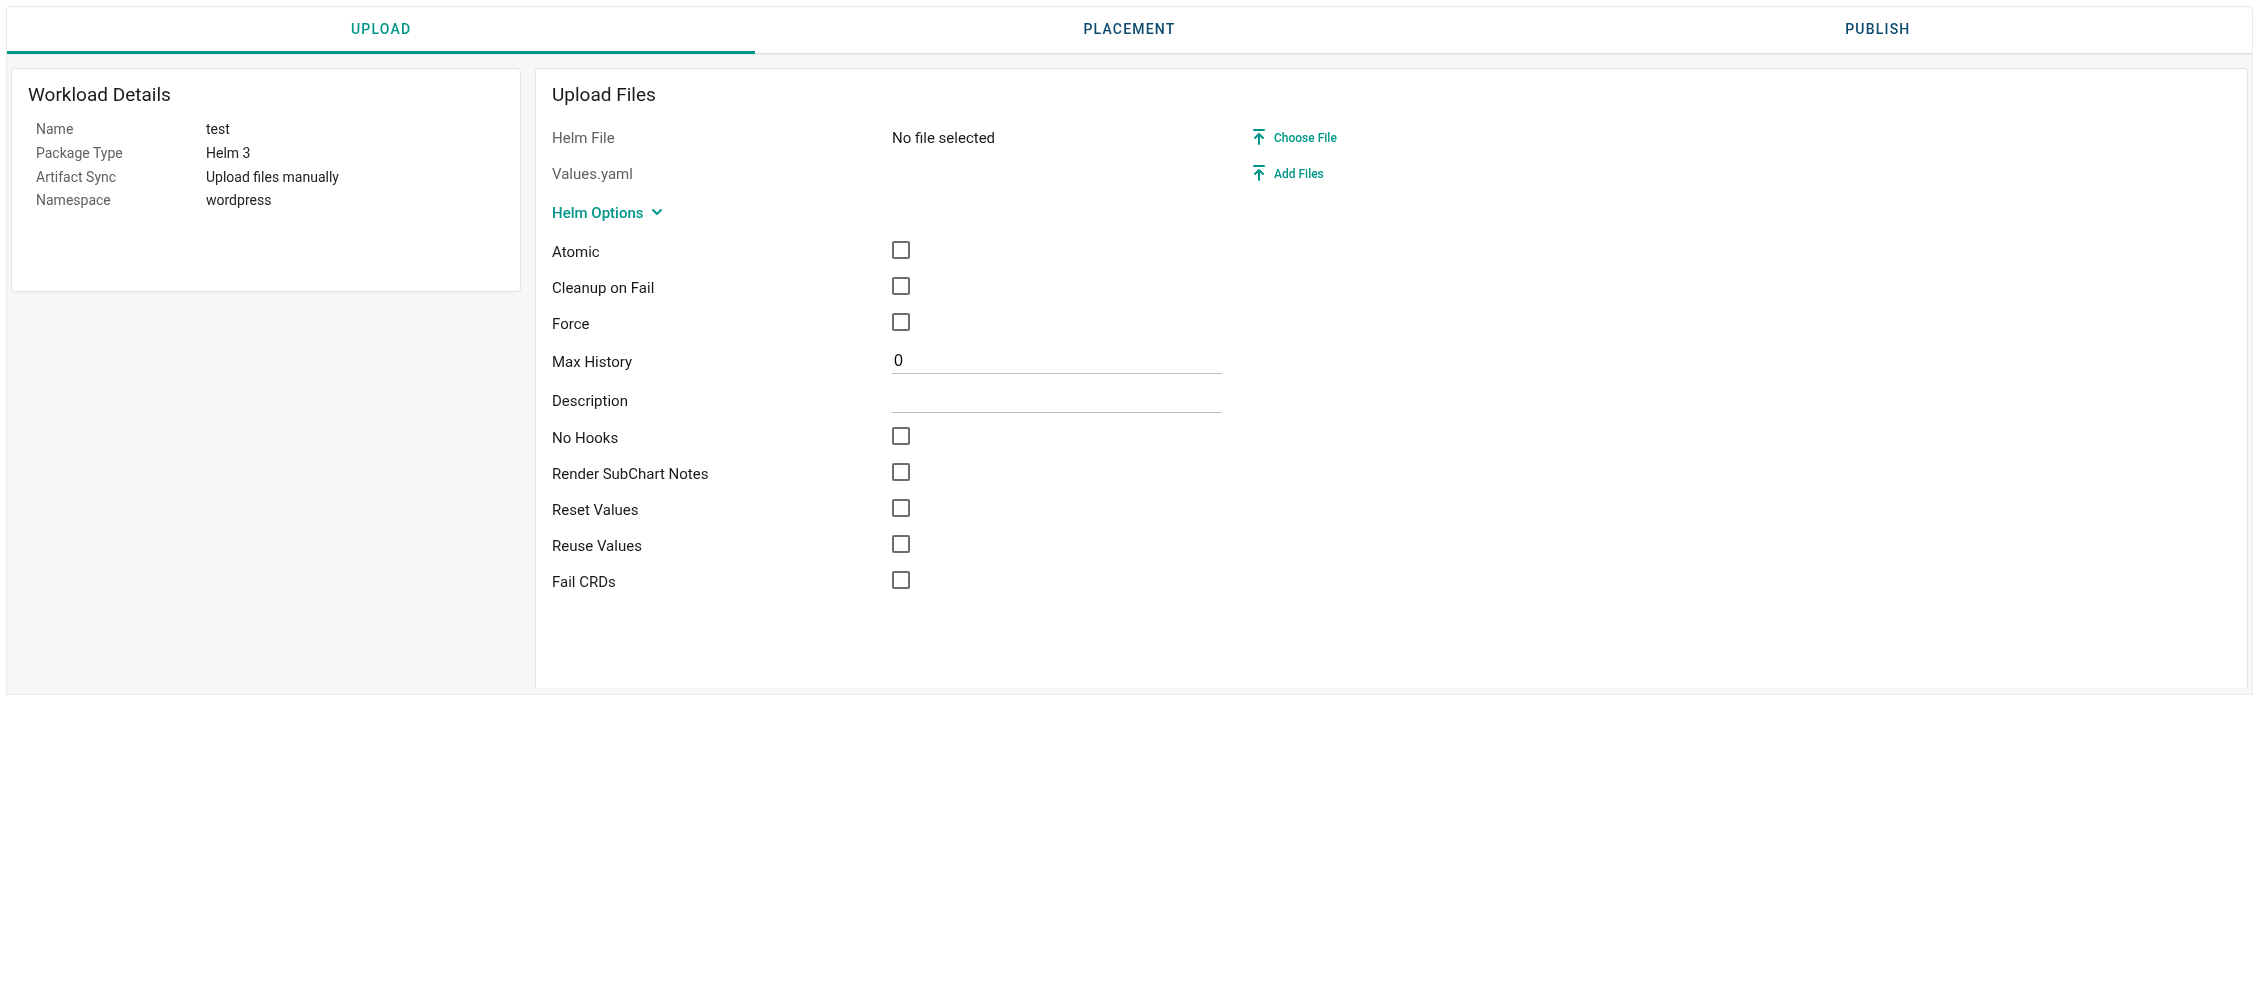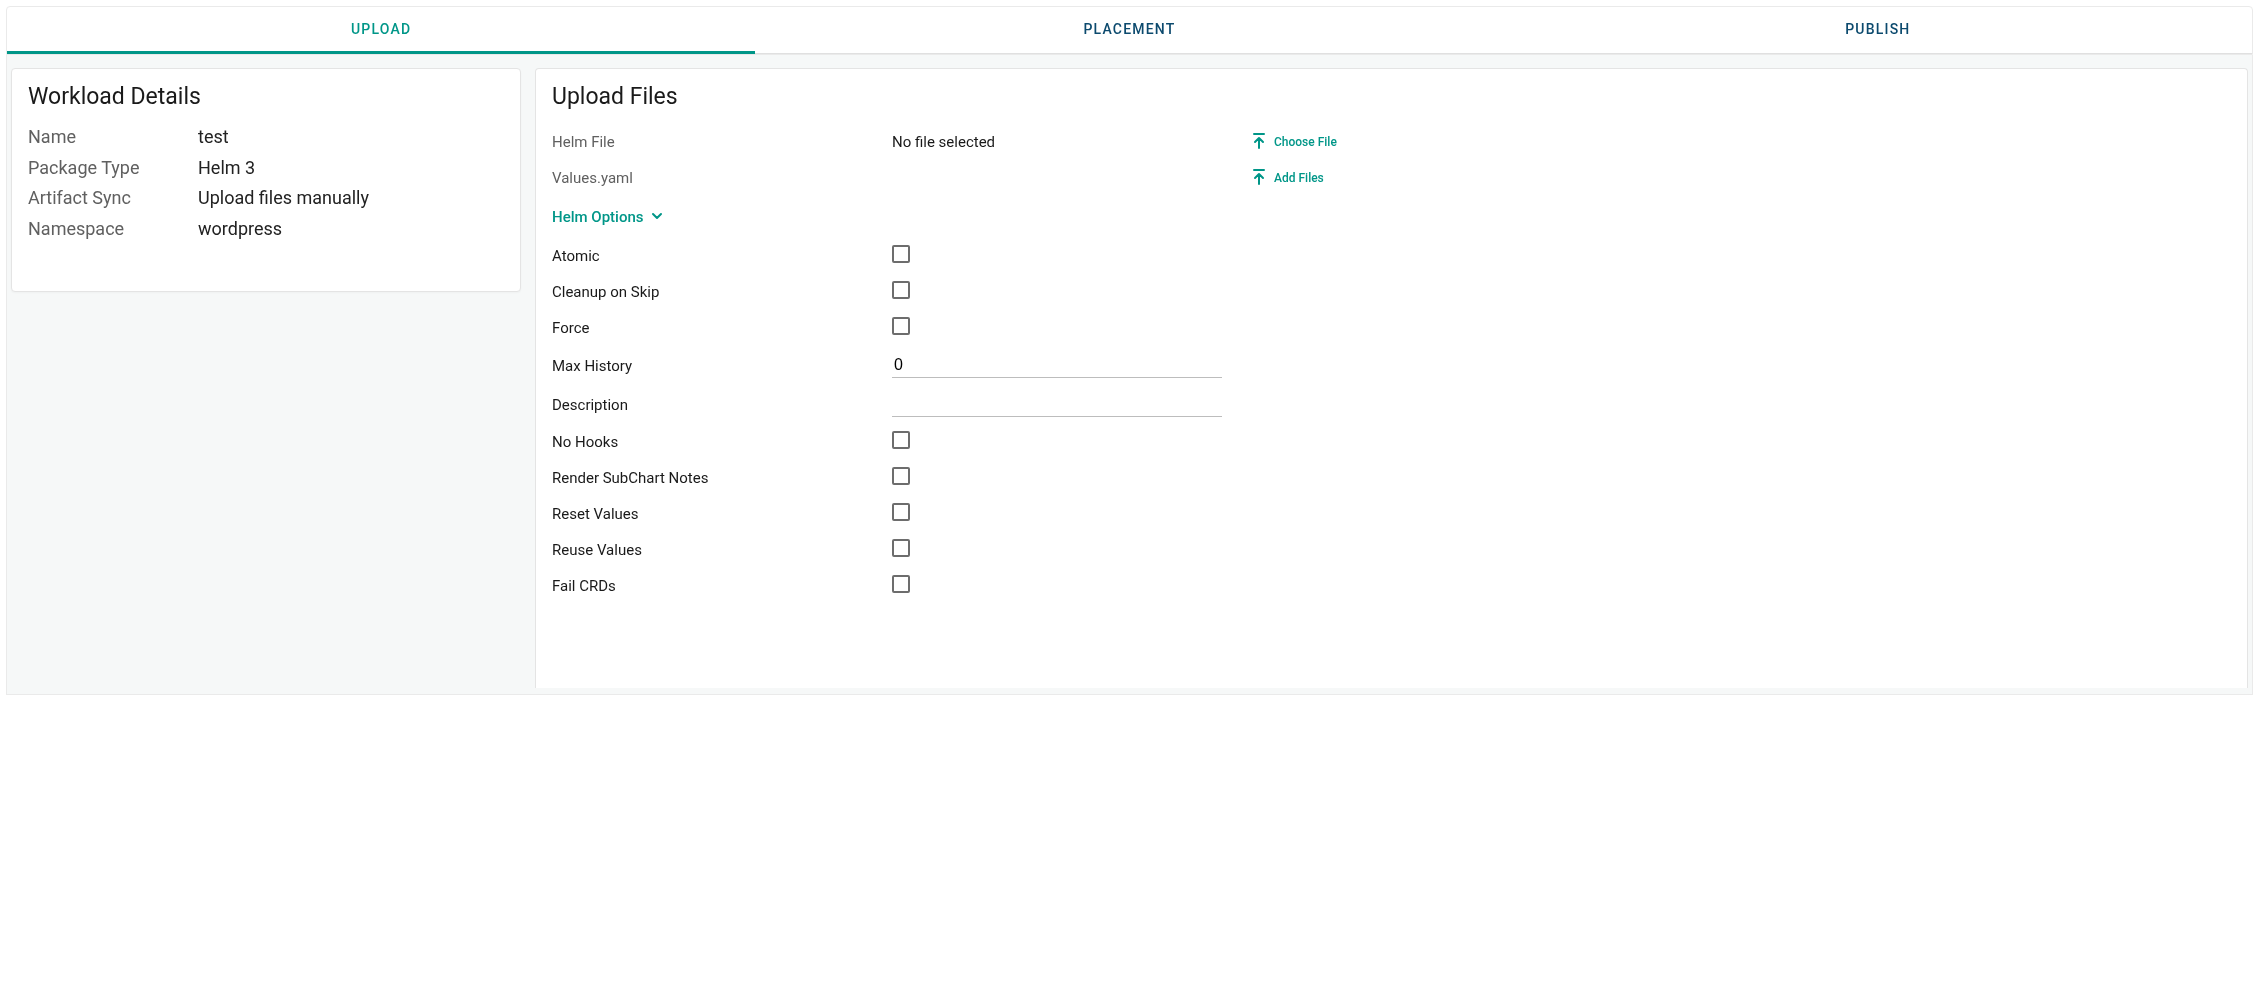--- a/index.html
+++ b/index.html
@@ -67,31 +67,32 @@
     box-shadow:0 1px 2px rgba(0,0,0,.03);
   }
   .card.main{
     flex:1;
     margin-right:4px;
     border-bottom:none;
     border-radius:4px 4px 0 0;
     min-height:620px;
   }
   .sect-title{
-    font-size:23px;
+    font-size:19px;
     font-weight:400;
     padding:14px 16px 12px 16px;
   }
   .kv-table{
     padding:0 16px 16px 16px;
   }
   .kv-row{
     display:flex;
-    font-size:18px;
+    font-size:14px;
     line-height:1.7;
+    margin-left:8px;
   }
   .kv-row .k{
     width:170px;
     color:var(--label);
   }
   .kv-row .v{
     color:#222;
   }
 
   
@@ -259,21 +260,21 @@
       </div>
 
       <div class="opt-list">
 
         <div class="opt-row">
           <div class="lbl">Atomic</div>
           <div class="ctl"><span class="checkbox"></span></div>
         </div>
 
         <div class="opt-row">
-          <div class="lbl">Cleanup on Skip</div>
+          <div class="lbl">Cleanup on Fail</div>
           <div class="ctl"><span class="checkbox"></span></div>
         </div>
 
 
         <div class="opt-row">
           <div class="lbl">Force</div>
           <div class="ctl"><span class="checkbox"></span></div>
         </div>
 
         <div class="opt-row">

